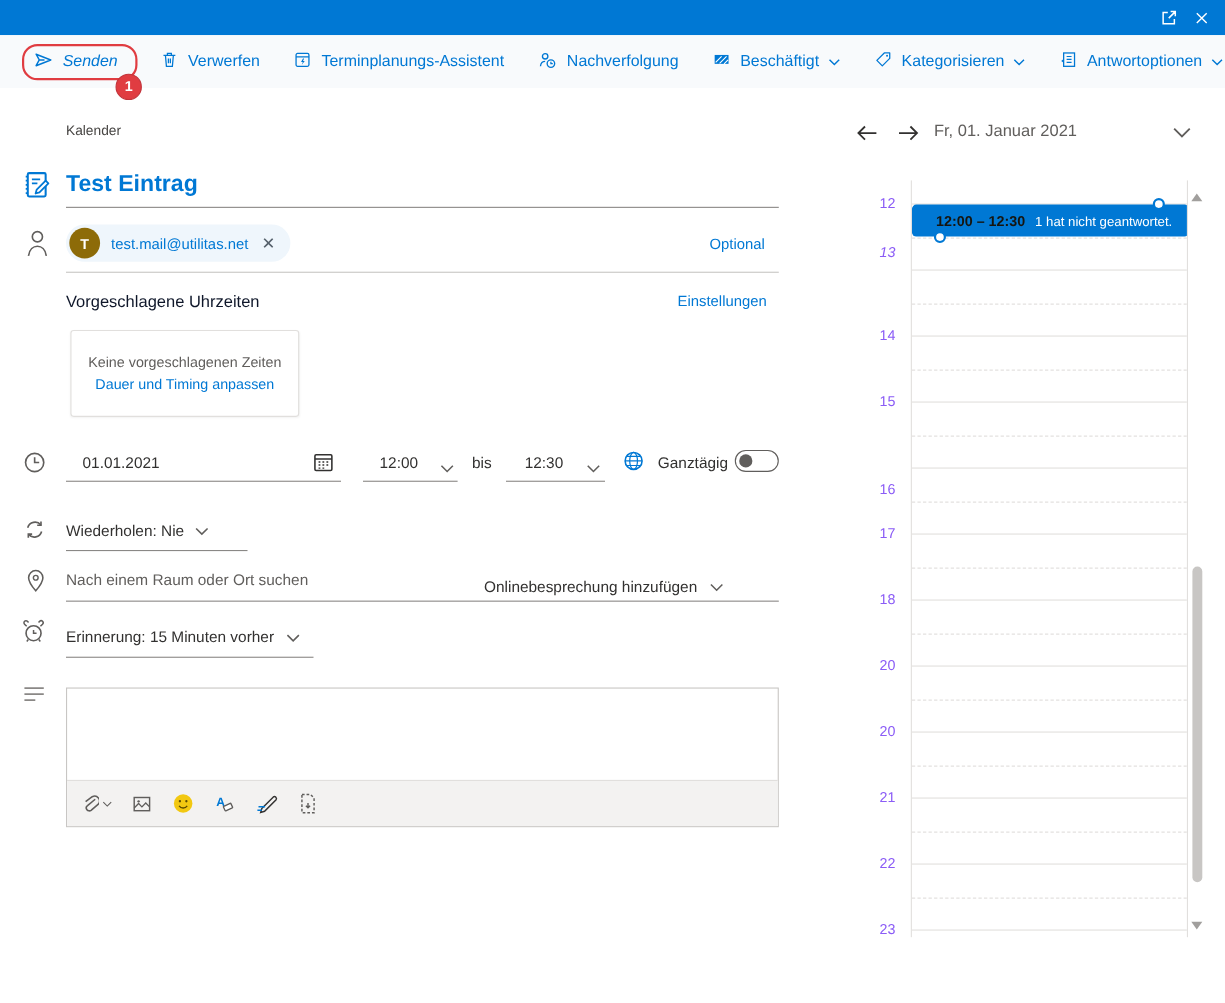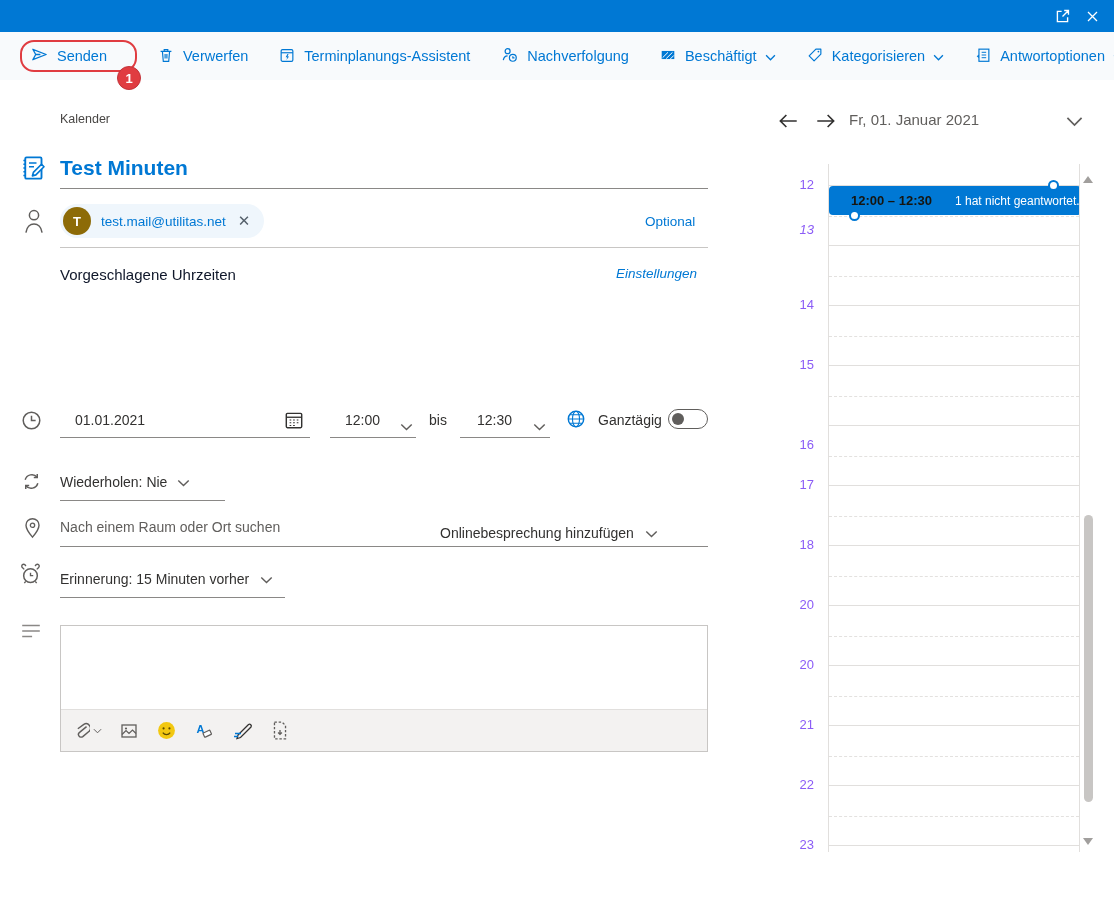--- a/index.html
+++ b/index.html
@@ -9,40 +9,40 @@
 
   
   .titlebar { left:0; top:0; width:1114px; height:32px; background:#0078d4; display:flex; justify-content:flex-end; align-items:center; gap:14px; padding-right:14px; }
   .titlebar svg { display:block; }
 
   
   .toolbar { left:0; top:32px; width:1114px; height:48px; background:#f8fafc; display:flex; align-items:center; padding-left:30px; }
   .tb-item { display:flex; align-items:center; gap:8px; color:#0078d4; font-size:14.5px; margin-right:30px; cursor:pointer; white-space:nowrap; }
   .tb-item svg { flex:0 0 auto; }
   .send-wrap { position:relative; border:2px solid #e03c41; border-radius:14px; padding:3px 12px 3px 8px; margin-left:-10px; margin-right:20px; }
-  .send-wrap .tb-item { margin-right:16px; }
+  .send-wrap .tb-item { margin-right:4px;font-style:italic; }
   .step-badge { position:absolute; right:-6px; bottom:-20px; width:24px; height:24px; border-radius:50%; background:#e03c41; border:1px solid #c2333a; color:#fff; font-size:13px; font-weight:bold; display:flex; align-items:center; justify-content:center; }
   .chev { color:#0078d4; }
 
   
   .lbl-kalender { left:60px; top:112px; font-size:12.5px; color:#484644; }
   .title-icon { left:19px; top:153px; }
   .event-title { left:60px; top:156px; font-size:21px; font-weight:bold; color:#0078d4; }
   .rule { height:1px; background:#8a8886; }
   .rule-light { height:1px; background:#c8c6c4; }
 
   .person-icon { left:21px; top:206px; color:#605e5c; }
   .chip { left:60px; top:204px; height:34px; background:#eff6fc; border-radius:17px; display:flex; align-items:center; padding:0 12px 0 3px; gap:10px; }
   .avatar { width:28px; height:28px; border-radius:50%; background:#8d6b08; color:#fff; font-size:13px; font-weight:bold; display:flex; align-items:center; justify-content:center; }
   .chip-mail { color:#0078d4; font-size:13.5px; }
   .chip-x { color:#55606b; font-size:15px; cursor:pointer; padding:0 2px; }
   .optional-link { left:645px; top:214px; color:#0078d4; font-size:13.5px; cursor:pointer; }
 
   .sugg-head { left:60px; top:266px; font-size:15px; color:#0f172a; }
-  .settings-link { left:616px; top:266px; color:#0078d4; font-size:13.5px; cursor:pointer;font-style:italic; }
+  .settings-link { left:616px; top:266px; color:#0078d4; font-size:13.5px; cursor:pointer; }
   .sugg-card { left:64px; top:300px; width:208px; height:79px; background:#fff; border:1px solid #e1dfdd; border-radius:3px; box-shadow:0 1px 2px rgba(0,0,0,.05); display:flex; flex-direction:column; align-items:center; justify-content:center; gap:5px; }
   .sugg-empty { color:#605e5c; font-size:13px; }
   .sugg-adjust { color:#0078d4; font-size:13px; cursor:pointer; }
 
   .row-icon { color:#605e5c; }
   .field-text { font-size:14px; color:#323130; }
   .ph-text { font-size:14px; color:#605e5c; }
   .chev-dark { color:#605e5c; }
 
   .toggle { left:668px; top:409px; width:40px; height:20px; border:1px solid #605e5c; border-radius:10px; background:#fff; cursor:pointer; }
@@ -56,21 +56,21 @@
   
   .nav-arrow { color:#323130; cursor:pointer; }
   .day-label { left:849px; top:111px; font-size:15px; color:#605e5c; }
   .day-chevron { left:1066px; top:113px; color:#605e5c; cursor:pointer; }
 
   .grid { left:828px; top:164px; width:252px; height:688px; border-left:1px solid #e1dfdd; border-right:1px solid #e1dfdd; overflow:hidden; position:absolute; }
   .hour-row { position:absolute; left:0; width:100%; height:60px; border-top:1px solid #e1dfdd; }
   .half-line { position:absolute; left:0; top:30px; width:100%; border-top:1px dashed #e3e1df; }
   .hour-label { position:absolute; left:786px; width:28px; text-align:right; font-size:13px; color:#8b5cf6; }
 
-  .cal-event { position:absolute; left:0; top:22px; width:252px; height:29px; background:#0078d4; border-radius:4px; display:flex; align-items:center; padding-left:22px; gap:23px; cursor:pointer; }
+  .cal-event { position:absolute; left:0; top:22px; width:252px; height:29px; background:#0078d4; border-radius:4px; display:flex; align-items:center; padding-left:22px; gap:9px; cursor:pointer; }
   .ev-time { font-size:13px; font-weight:bold; color:#16150f; white-space:nowrap; }
   .ev-status { font-size:12px; color:#fff; white-space:nowrap; }
   .handle { position:absolute; width:11px; height:11px; border-radius:50%; background:#fff; border:2px solid #0078d4; }
   .handle-tr { right:22px; top:-6px; }
   .handle-bl { left:20px; bottom:-6px; }
 
   .sb-up { left:1083px; top:176px; width:0; height:0; border-left:5px solid transparent; border-right:5px solid transparent; border-bottom:7px solid #a19f9d; cursor:pointer; }
   .sb-thumb { left:1084px; top:515px; width:9px; height:287px; background:#c8c6c4; border-radius:5px; cursor:pointer; }
   .sb-down { left:1083px; top:838px; width:0; height:0; border-left:5px solid transparent; border-right:5px solid transparent; border-top:7px solid #a19f9d; cursor:pointer; }
 </style>
@@ -189,39 +189,43 @@
   <div class="abs lbl-kalender">Kalender</div>
 
   <span class="abs title-icon">
     <svg width="30" height="30" viewBox="0 0 24 24">
         <rect x="5" y="3.5" width="13" height="17" rx="1" fill="none" stroke="#0078d4" stroke-width="1.5"></rect>
         <path d="M8 8h6M8 11h4" stroke="#0078d4" stroke-width="1.2"></path>
         <path d="M3.5 6h1.5M3.5 9h1.5M3.5 12h1.5M3.5 15h1.5M3.5 18h1.5" stroke="#0078d4" stroke-width="1.2"></path>
         <path d="M11.5 15.5l6.5-6.5 2 2-6.5 6.5-2.8.8.8-2.8z" fill="#fff" stroke="#0078d4" stroke-width="1.3" stroke-linejoin="round"></path>
       </svg>
   </span>
-  <div class="abs event-title">Test Minuten</div>
+  <div class="abs event-title">Test Eintrag</div>
   <div class="abs rule" style="left:60px; top:188px; width:648px;"></div>
 
   <span class="abs person-icon">
     <svg width="26" height="30" viewBox="0 0 22 26">
         <circle cx="11" cy="8" r="4" fill="none" stroke="#605e5c" stroke-width="1.3"></circle>
         <path d="M4 23c.7-5 3.8-7.5 7-7.5s6.3 2.5 7 7.5" fill="none" stroke="#605e5c" stroke-width="1.3"></path>
       </svg>
   </span>
   <div class="abs chip">
     <span class="avatar">T</span>
     <span class="chip-mail">test.mail@utilitas.net</span>
     <span class="chip-x">✕</span>
   </div>
   <div class="abs optional-link">Optional</div>
   <div class="abs rule-light" style="left:60px; top:247px; width:648px;"></div>
 
   <div class="abs sugg-head">Vorgeschlagene Uhrzeiten</div>
   <div class="abs settings-link">Einstellungen</div>
+  <div class="abs sugg-card">
+    <div class="sugg-empty">Keine vorgeschlagenen Zeiten</div>
+    <div class="sugg-adjust">Dauer und Timing anpassen</div>
+  </div>
 
   <span class="abs row-icon" style="left:20px; top:409px;">
     <svg width="23" height="23" viewBox="0 0 20 20">
         <circle cx="10" cy="10" r="7.2" fill="none" stroke="#605e5c" stroke-width="1.3"></circle>
         <path d="M10 5.8v4.2h3.6" fill="none" stroke="#605e5c" stroke-width="1.3"></path>
       </svg>
   </span>
   <div class="abs field-text" style="left:75px; top:412px;">01.01.2021</div>
   <span class="abs" style="left:283px; top:409px;">
     <svg width="22" height="22" viewBox="0 0 20 20">

